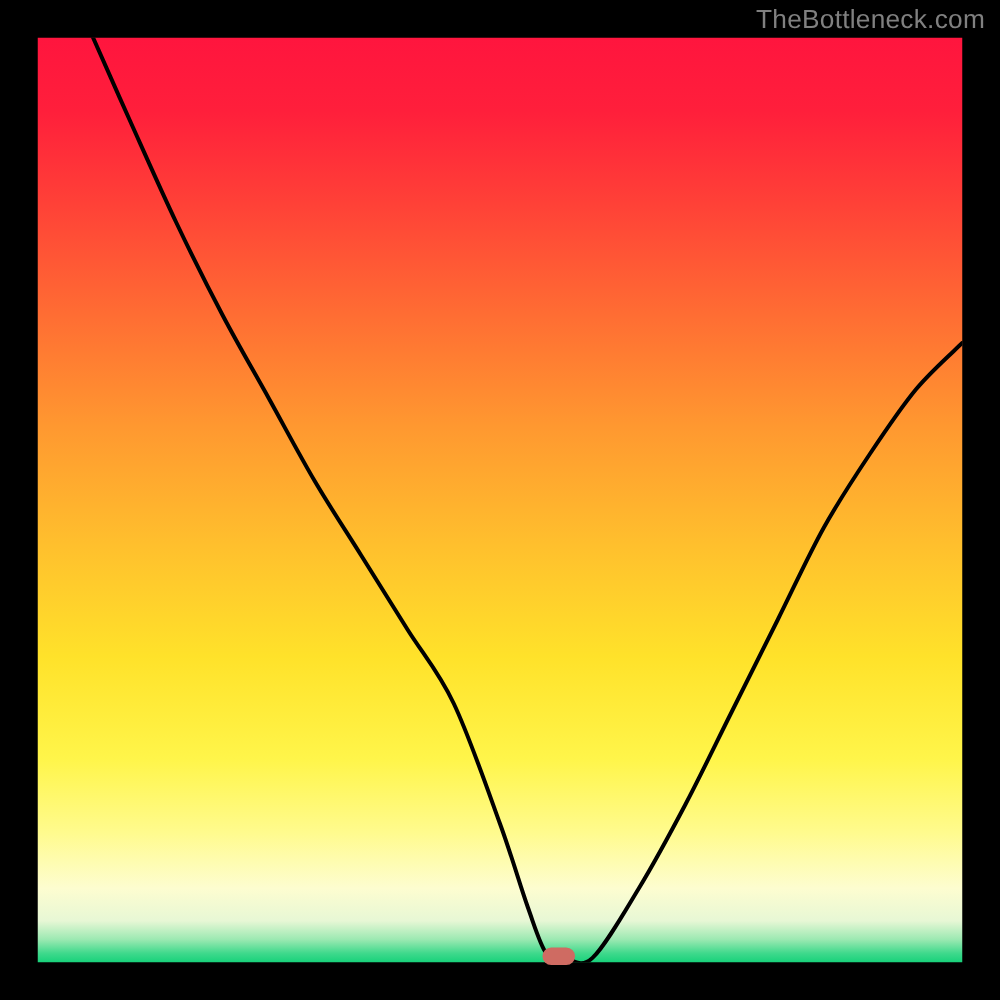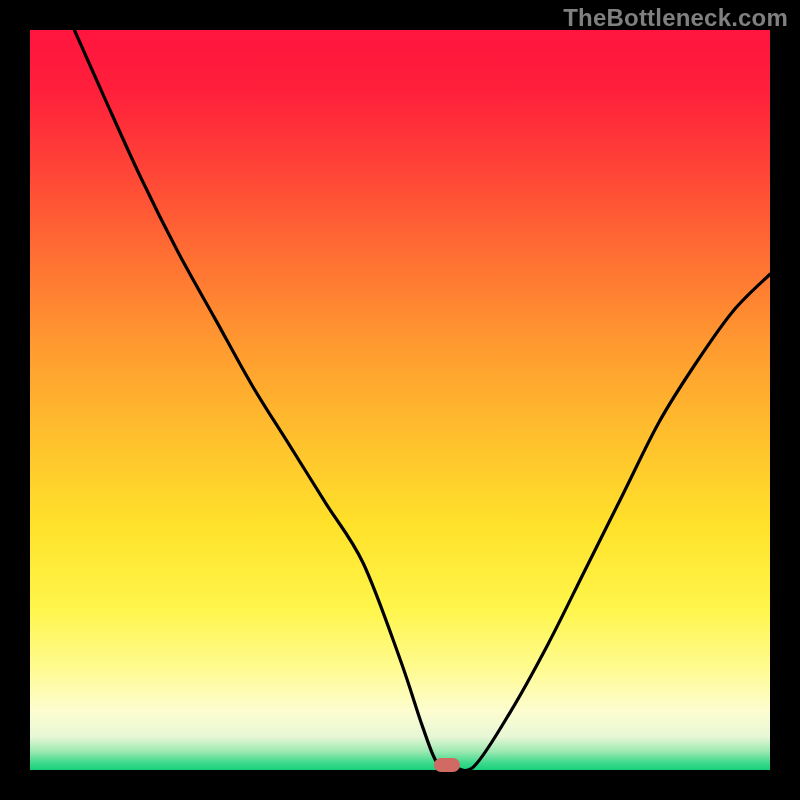--- a/index.html
+++ b/index.html
@@ -17,22 +17,22 @@
     left: 0;
     width: 800px;
     height: 800px;
     background: #000;
   }
   .watermark {
     position: absolute;
     top: 4px;
     right: 12px;
     color: #808080;
-    font-size: 24px;
-    font-weight: 700;
+    font-size: 21px;
+    font-weight: 400;
     letter-spacing: 0.2px;
     text-align: center;
   }
   .plot {
     position: absolute;
     top: 30px;
     left: 30px;
     width: 740px;
     height: 740px;
   }

